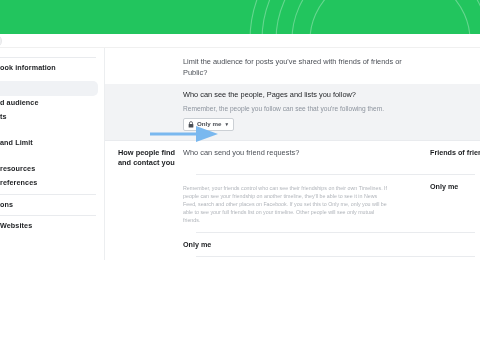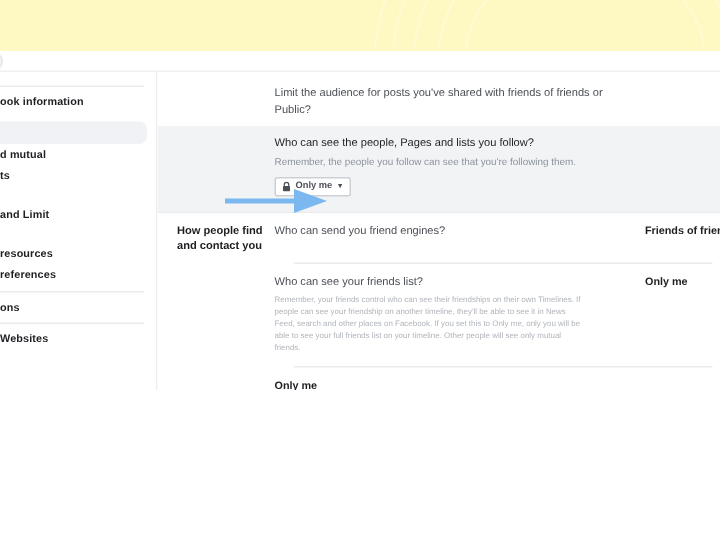--- a/index.html
+++ b/index.html
@@ -9,21 +9,21 @@
     height: 360px;
     overflow: hidden;
     font-family: "Liberation Sans", sans-serif;
   }
 
   
   #stage {
     position: relative;
     width: 480px;
     height: 260px;
-    background: #fef9c3;
+    background: #22c55e;
     overflow: hidden;
     padding-left: 31px;
   }
 
   
   .arcs {
     position: absolute;
     left: 0; top: 0;
     width: 480px; height: 360px;
     pointer-events: none;
@@ -245,21 +245,21 @@
           <span>ook information</span>
         </div>
 
         <div class="spacer-sm"></div>
 
         <div class="side-item sel">
           <span></span>
         </div>
 
         <div class="side-item">
-          <span>d mutual</span>
+          <span>d audience</span>
         </div>
 
         <div class="side-item">
           <span>ts</span>
         </div>
 
         <div class="spacer-md"></div>
 
         <div class="side-item">
           <span>and Limit</span>
@@ -318,33 +318,32 @@
           <div class="col-val"></div>
         </div>
 
         <div class="divider full"></div>
 
         <div class="srow" style="padding-top:7px;padding-bottom:7px;">
           <div class="col-label">
             <span>How people find and contact you</span>
           </div>
           <div class="col-q">
-            <div class="q-text">Who can send you friend engines?</div>
+            <div class="q-text">Who can send you friend requests?</div>
           </div>
           <div class="col-val">
             <span>Friends of friends</span>
           </div>
         </div>
 
         <div class="divider inset"></div>
 
         <div class="srow" style="padding-top:7px;padding-bottom:7px;">
           <div class="col-label"></div>
           <div class="col-q">
-            <div class="q-text">Who can see your friends list?</div>
             <div class="q-help">Remember, your friends control who can see their friendships on their own Timelines. If people can see your friendship on another timeline, they'll be able to see it in News Feed, search and other places on Facebook. If you set this to Only me, only you will be able to see your full friends list on your timeline. Other people will see only mutual friends.</div>
           </div>
           <div class="col-val">
             <span>Only me</span>
           </div>
         </div>
 
         <div class="divider inset"></div>
 
         <div class="srow" style="padding-top:7px;padding-bottom:7px;">

